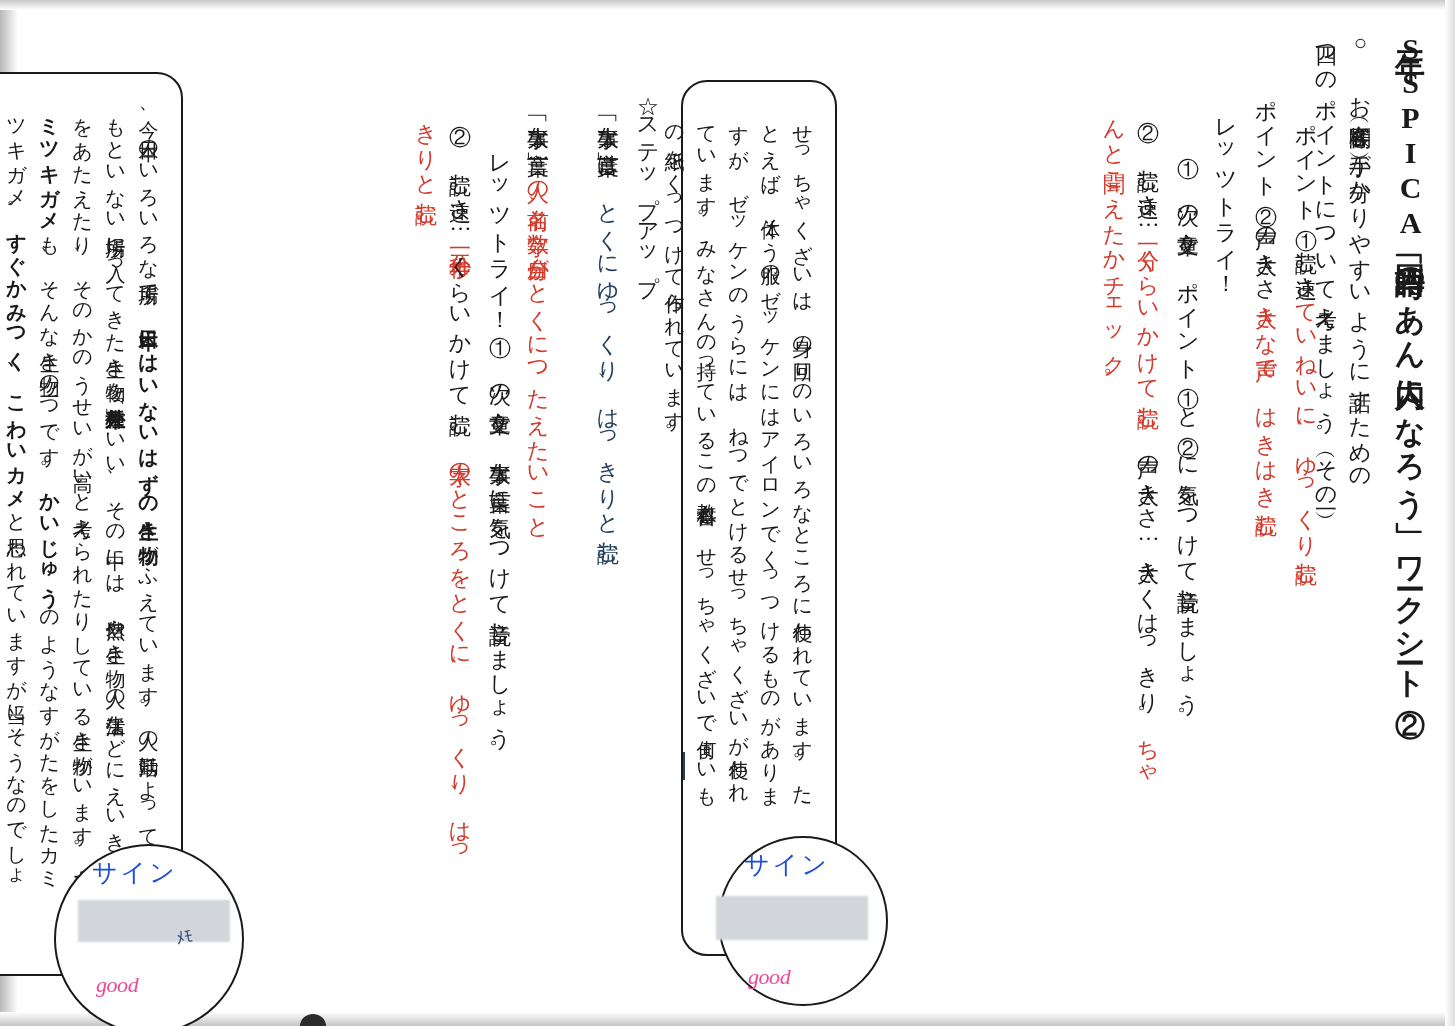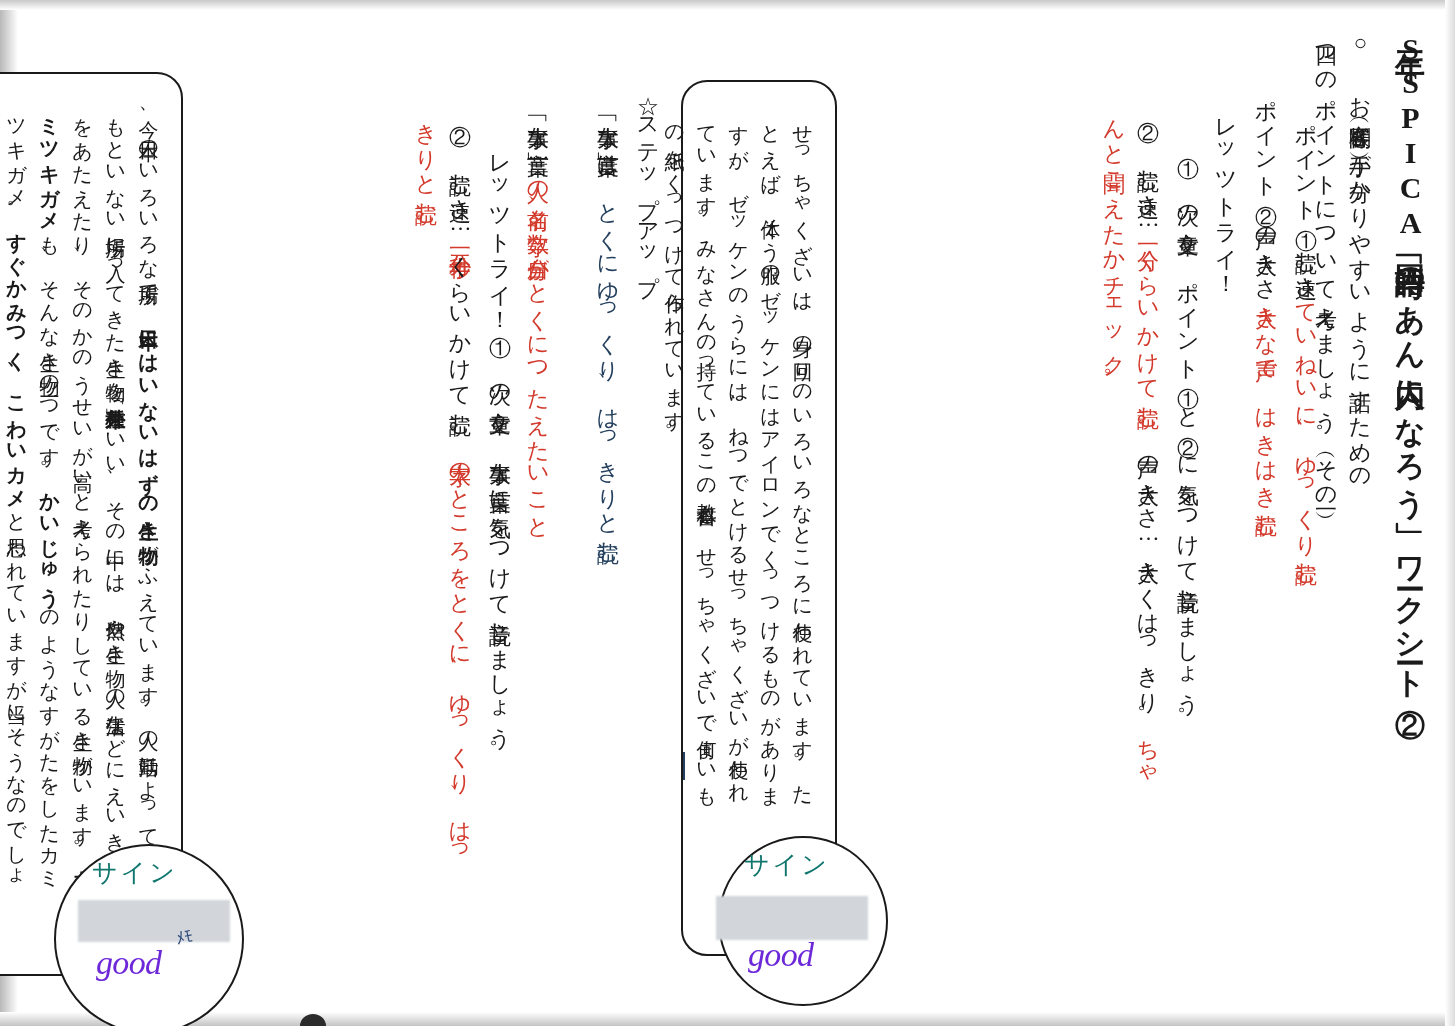--- a/index.html
+++ b/index.html
@@ -171,35 +171,36 @@
   .stamp {
     position: absolute;
     border: 2px solid #1a1a1a;
     border-radius: 50%;
     background: #ffffff;
   }
   .stamp-label {
     position: absolute;
     font-family: "Liberation Sans", sans-serif;
     font-size: 25px;
-    color: #0f766e;
+    color: #1d4ed8;
     letter-spacing: 0.12em;
   }
   .redact {
     position: absolute;
     background: #d2d6da;
     filter: blur(1px);
   }
   .sig {
     position: absolute;
     font-family: "Liberation Serif", serif;
     font-style: italic;
-    font-size: 34px;
-    color: #6d28d9;
+    font-size: 22px;
+    color: #ec4899;
     letter-spacing: -0.02em;
+    margin-top: 28px;
   }
   #stamp1 { left: 54px; top: 844px; width: 186px; height: 186px; }
   #stamp1-label { left: 92px; top: 856px; }
   #stamp1-redact { left: 78px; top: 900px; width: 152px; height: 42px; }
   #stamp1-sig { left: 96px; top: 944px; }
 
   #stamp2 { left: 718px; top: 836px; width: 166px; height: 166px; }
   #stamp2-label { left: 744px; top: 848px; }
   #stamp2-redact { left: 716px; top: 896px; width: 152px; height: 44px; }
   #stamp2-sig { left: 748px; top: 936px; }

